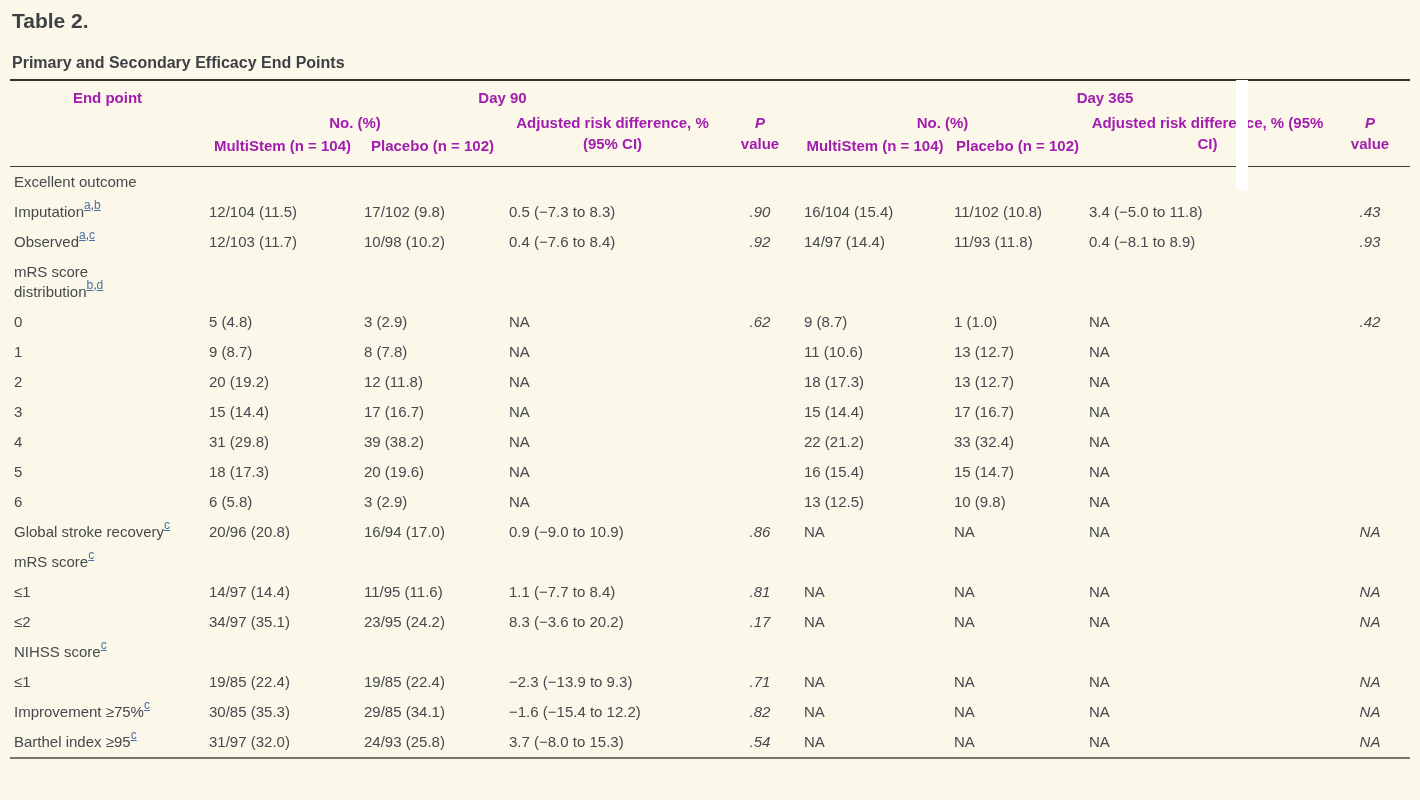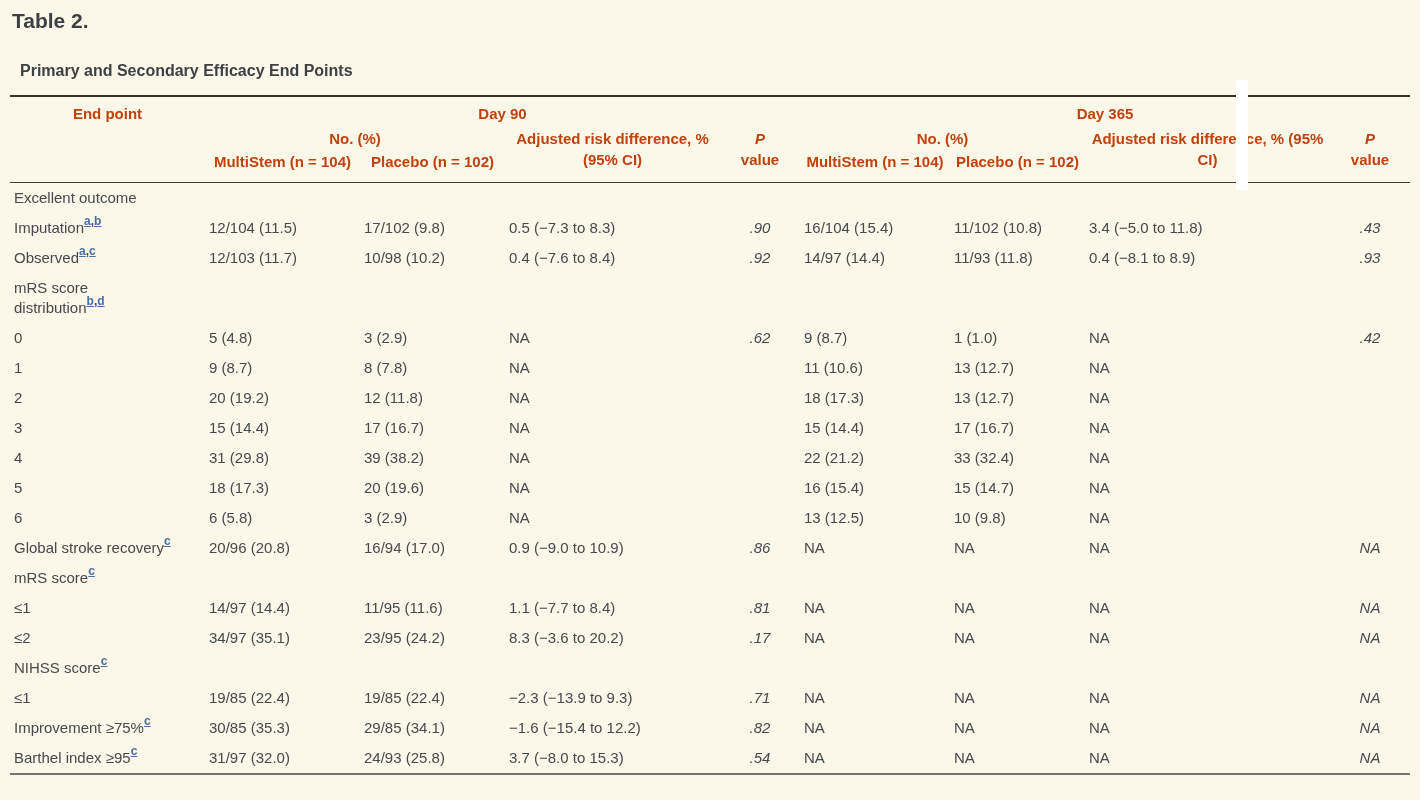--- a/index.html
+++ b/index.html
@@ -20,21 +20,21 @@
   }
   .table-title {
     margin: 0;
     padding: 8px 0 0 2px;
     font-size: 21px;
     font-weight: 700;
     color: #3d4145;
     line-height: 26px;
   }
   .table-subtitle {
-    margin: 8px;
+    margin: 0;
     padding: 19px 0 6px 2px;
     font-size: 16px;
     font-weight: 700;
     color: #3d4145;
     line-height: 20px;
   }
   table.efficacy-table {
     border-collapse: collapse;
     table-layout: fixed;
     width: 1400px;
@@ -43,21 +43,21 @@
   table.efficacy-table thead {
     border-top: 2px solid #33332c;
     border-bottom: 1px solid #3c3c35;
   }
   table.efficacy-table tbody {
     border-bottom: 2px solid #75756d;
     margin-top: 12px;
   }
   th {
     font-weight: 700;
-    color: #c2410c;
+    color: #a21caf;
     text-align: center;
     vertical-align: top;
     padding: 6px 4px 2px 4px;
     line-height: 21px;
   }
   thead tr.sub-row th { padding: 2px 4px; }
   thead tr.sub-row2 th { padding: 0 4px 10px 4px; }
   .p-head-letter { font-style: italic; }
   td {
     padding: 5px 4px;
@@ -67,21 +67,20 @@
     color: #46494e;
   }
   td.p-col { text-align: center; font-style: italic; }
   td.row-label { color: #46494e; }
   sup.fn {
     font-size: 12px;
     line-height: 0;
     position: relative;
     top: -2px;
     vertical-align: super;
-    font-weight: bold;
   }
   a.fn-link {
     color: #4a6fa5;
     text-decoration: underline;
     cursor: pointer;
   }
   .header-gutter {
     position: absolute;
     top: 80px;
     right: 0;

